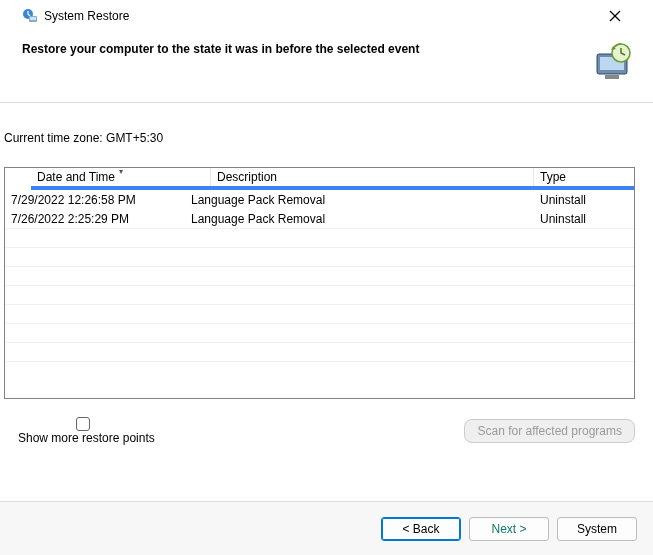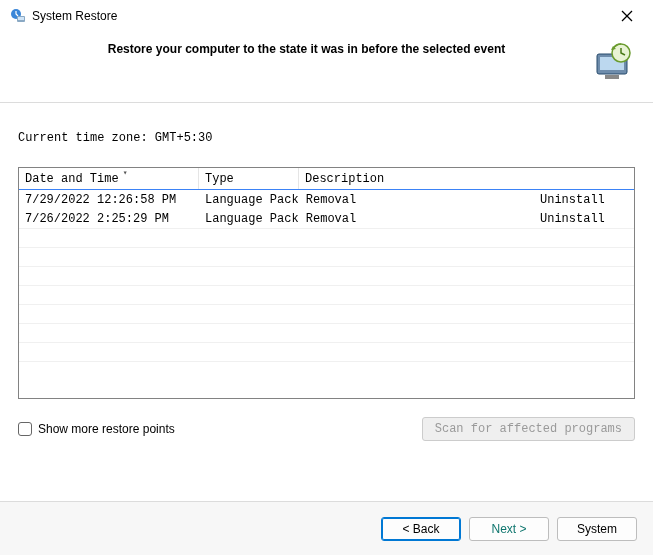--- a/index.html
+++ b/index.html
@@ -9,21 +9,21 @@
       font-size: 12px;
       background: #fff;
       width: 653px;
       height: 555px;
       overflow: hidden;
       position: relative;
     }
     .titlebar {
       display: flex;
       align-items: center;
-      padding: 6px 10px;
+      padding: 6px 22px;
       height: 32px;
     }
     .titlebar .app-icon {
       width: 16px;
       height: 16px;
       margin-right: 6px;
     }
     .titlebar .title {
       font-size: 12px;
       color: #000;
@@ -34,57 +34,56 @@
       height: 24px;
       display: flex;
       align-items: center;
       justify-content: center;
       cursor: pointer;
     }
     .header-row {
       display: flex;
       align-items: flex-start;
       padding: 10px 20px 20px 22px;
-      text-align: center;
     }
     .heading {
       font-weight: 700;
       font-size: 12px;
       color: #000;
       flex: 1;
     }
     .big-icon {
       width: 42px;
       height: 40px;
     }
     .sep {
       height: 1px;
       background: #dcdcdc;
       margin: 0;
     }
     .content {
-      padding: 28px 18px 0 18px;
-      font-family: Liberation Mono, monospace;
+      padding: 28px 18px 0 4px;
     }
     .tz-line {
       font-size: 12px;
       color: #000;
       margin-bottom: 22px;
     }
     .table {
       border: 1px solid #828282;
       background: #fff;
       height: 232px;
       overflow: hidden;
     }
     .thead {
       display: flex;
       height: 22px;
-      border-bottom: 1px solid #3b82f6;
-      background: #fff;
+      border-bottom: 4px solid #3b82f6;
+      background: #fff;
+      margin-left: 26px;
     }
     .th {
       padding: 3px 6px;
       font-size: 12px;
       border-right: 1px solid #e5e5e5;
       display: flex;
       align-items: center;
       cursor: pointer;
       position: relative;
     }
@@ -116,39 +115,40 @@
     }
     .bottom-row {
       display: flex;
       align-items: center;
       padding: 18px 18px 0 18px;
     }
     .checkbox-wrap {
       display: flex;
       align-items: center;
       cursor: pointer;
+      flex-direction: column;
     }
     .chk {
       width: 14px;
       height: 14px;
       border: 1px solid #666;
       border-radius: 3px;
       margin-right: 6px;
       background: #fff;
     }
     .scan-btn {
       margin-left: auto;
       height: 24px;
       padding: 0 12px;
       border: 1px solid #ccc;
       background: #efefef;
       color: #9a9a9a;
       font-size: 12px;
-      font-family: Liberation Mono, monospace;
-      border-radius: 3px;
+      font-family: Liberation Sans, sans-serif;
+      border-radius: 8px;
       cursor: default;
     }
     .footer {
       position: absolute;
       left: 0; right: 0; bottom: 0;
       height: 54px;
       border-top: 1px solid #dcdcdc;
       background: #f7f7f7;
       display: flex;
       align-items: center;
@@ -223,25 +223,25 @@
 
 <div class="content">
   <div class="tz-line">Current time zone: GMT+5:30</div>
 
   <div class="table">
     <div class="thead">
       <div class="th col-datetime">
         <span>Date and Time</span>
         <span class="sort-ind">▾</span>
       </div>
+      <div class="th col-desc">
+        <span>Description</span>
+      </div>
       <div class="th col-type">
         <span>Type</span>
-      </div>
-      <div class="th col-desc">
-        <span>Description</span>
       </div>
     </div>
     <div class="tbody">
       <div class="tr">
         <div class="td col-datetime">7/29/2022 12:26:58 PM</div>
         <div class="td col-desc">Language Pack Removal</div>
         <div class="td col-type">Uninstall</div>
       </div>
       <div class="tr">
         <div class="td col-datetime">7/26/2022 2:25:29 PM</div>

